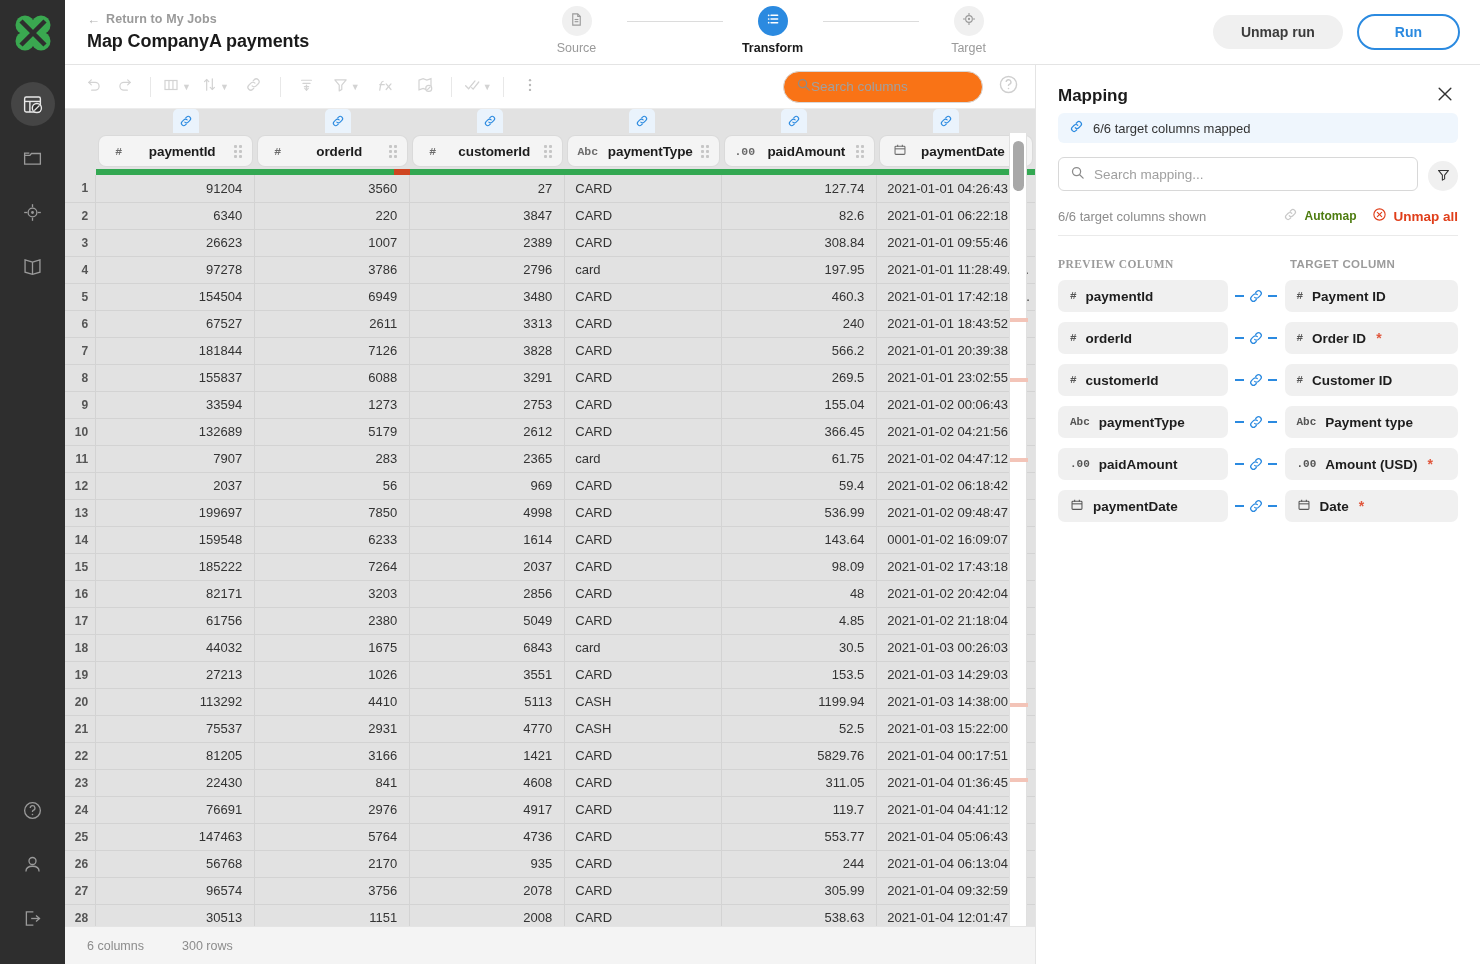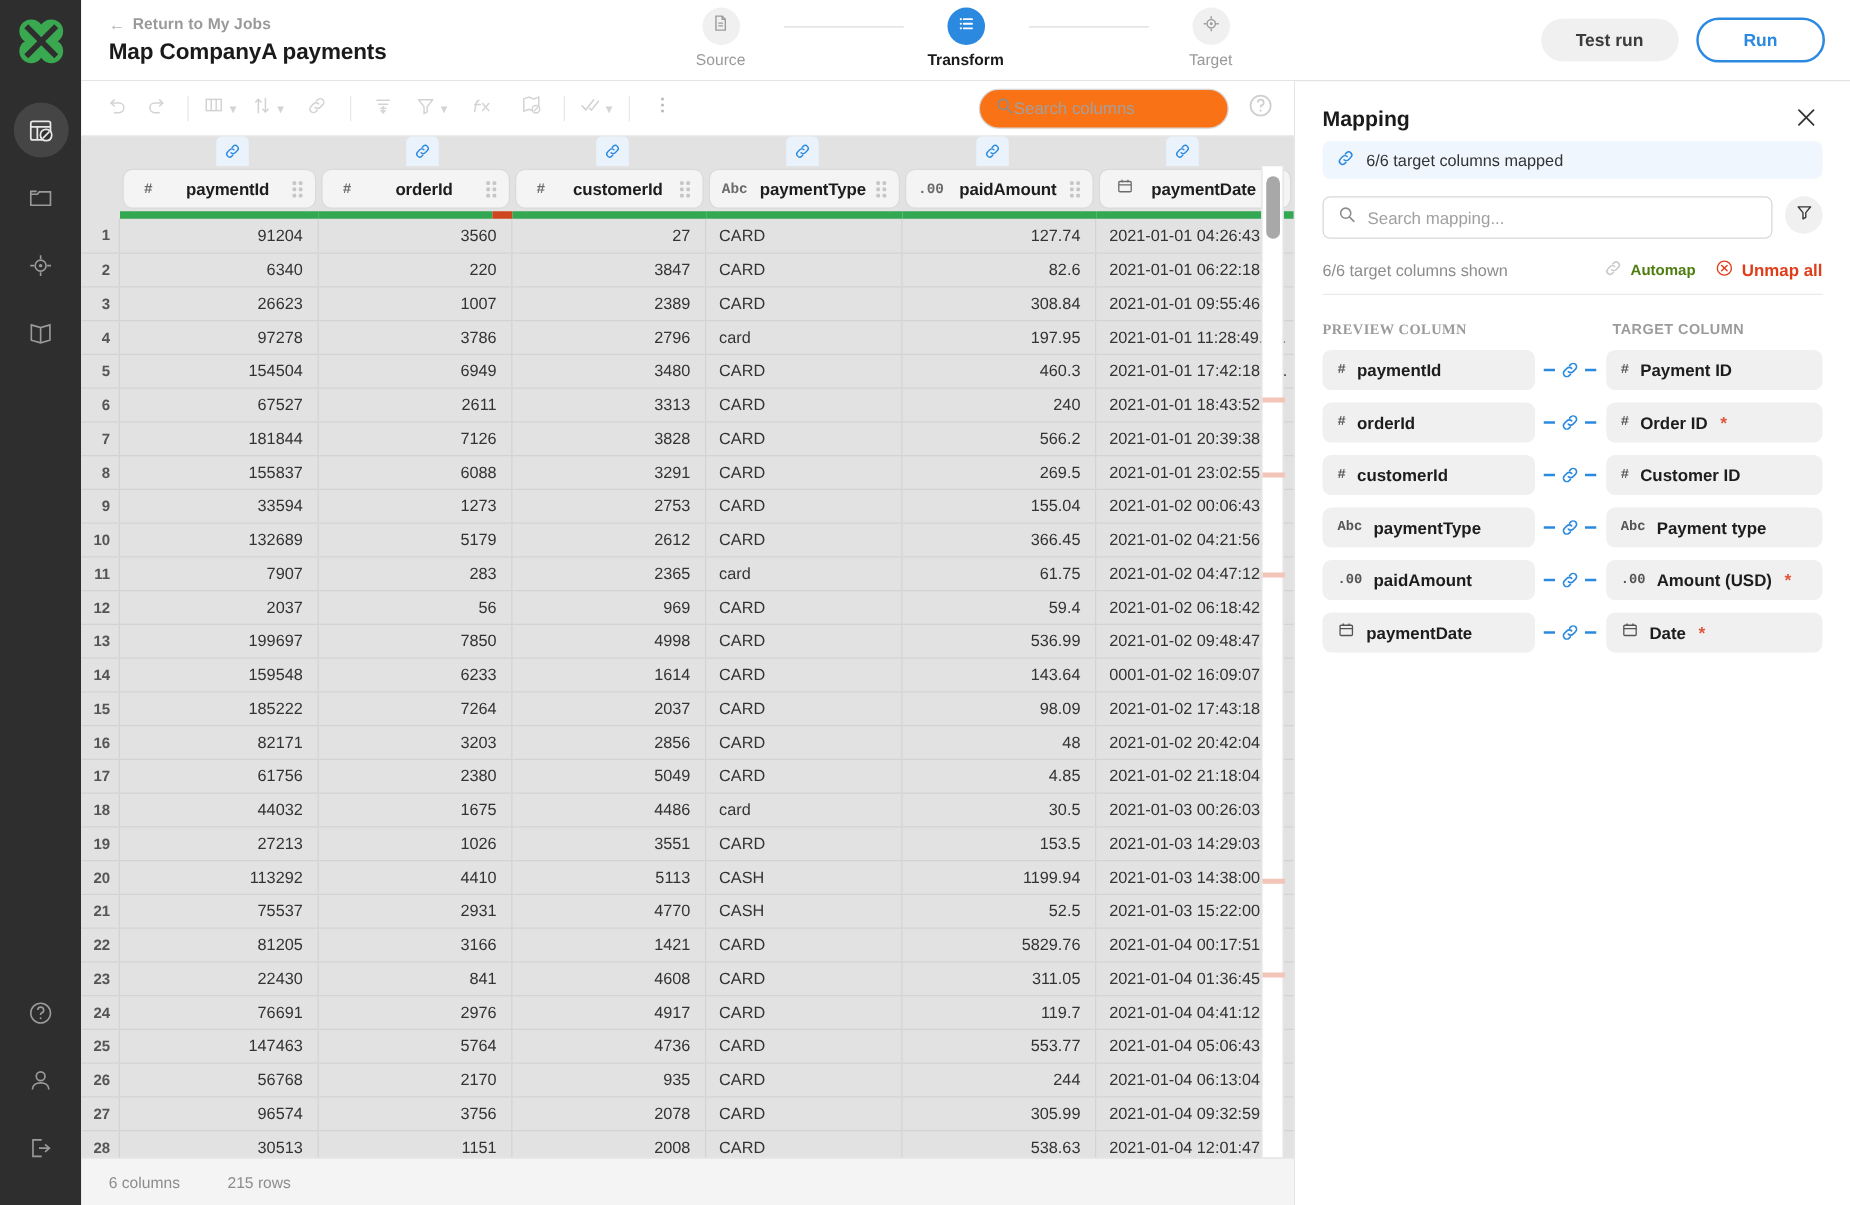--- a/index.html
+++ b/index.html
@@ -168,21 +168,21 @@
     padding: 0 22px;
   }
   .map-head { display: flex; align-items: center; padding-top: 18px; }
   .map-title { font-size: 17px; font-weight: 700; color: #1a1a1a; }
   .map-close { margin-left: auto; cursor: pointer; color: #333; width:26px;height:26px;display:flex;align-items:center;justify-content:center;}
   .map-banner {
     margin-top: 4px; background: #eff6fd; border-radius: 6px; height: 30px;
     display: flex; align-items: center; gap: 9px; padding: 0 11px;
   }
   .map-banner span { font-size: 13px; color: #333; }
-  .map-search-row { margin-top: 14px; display: flex; align-items: flex-start; gap: 10px; }
+  .map-search-row { margin-top: 14px; display: flex; align-items: flex-end; gap: 10px; }
   .map-search {
     flex: 1 1 auto; height: 34px; border: 1px solid #d8d8d8; border-radius: 6px;
     display: flex; align-items: center; gap: 9px; padding: 0 11px;
   }
   .map-search input {
     border: none; outline: none; font-size: 13.5px; font-family: inherit;
     color: #333; width: 100%; background: transparent;
   }
   .map-search input::placeholder { color: #a0a0a0; }
   .filter-btn {
@@ -355,21 +355,21 @@
                 <line x1="3" y1="12" x2="6" y2="12"></line>
                   <line x1="18" y1="12" x2="21" y2="12"></line>
               </svg>
             </span>
           </div>
           <div class="step-label">Target</div>
         </div>
       </div>
 
       <div class="hdr-right">
-        <button class="btn-testrun">Test run</button>
+        <button class="btn-testrun">Unmap run</button>
         <button class="btn-run">Run</button>
       </div>
     </div>
 
     <div class="body">
 
       <div class="grid-pane">
 
         <div class="toolbar">
           <div class="tb-btn">
@@ -841,21 +841,21 @@
                   <td class="num">2380</td>
                   <td class="num">5049</td>
                   <td class="txt">CARD</td>
                   <td class="num">4.85</td>
                   <td class="txt">2021-01-02 21:18:04....</td>
                 </tr>
                 <tr>
                   <td class="rownum">18</td>
                   <td class="num">44032</td>
                   <td class="num">1675</td>
-                  <td class="num">4486</td>
+                  <td class="num">6843</td>
                   <td class="txt">card</td>
                   <td class="num">30.5</td>
                   <td class="txt">2021-01-03 00:26:03....</td>
                 </tr>
                 <tr>
                   <td class="rownum">19</td>
                   <td class="num">27213</td>
                   <td class="num">1026</td>
                   <td class="num">3551</td>
                   <td class="txt">CARD</td>
@@ -953,21 +953,21 @@
                 <div class="err-mark" style="top:245px"></div>
                 <div class="err-mark" style="top:325px"></div>
                 <div class="err-mark" style="top:570px"></div>
                 <div class="err-mark" style="top:645px"></div>
               </div>
           </div>
         </div>
 
         <div class="status-bar">
           <span>6 columns</span>
-          <span>215 rows</span>
+          <span>300 rows</span>
         </div>
       </div>
 
       <div class="map-panel">
         <div class="map-head">
           <div class="map-title">Mapping</div>
           <div class="map-close">
             <span>
               <svg width="20" height="20" viewBox="0 0 24 24" fill="none" stroke="#333" stroke-width="1.7" stroke-linecap="round">
                 <line x1="5" y1="5" x2="19" y2="19"></line>

